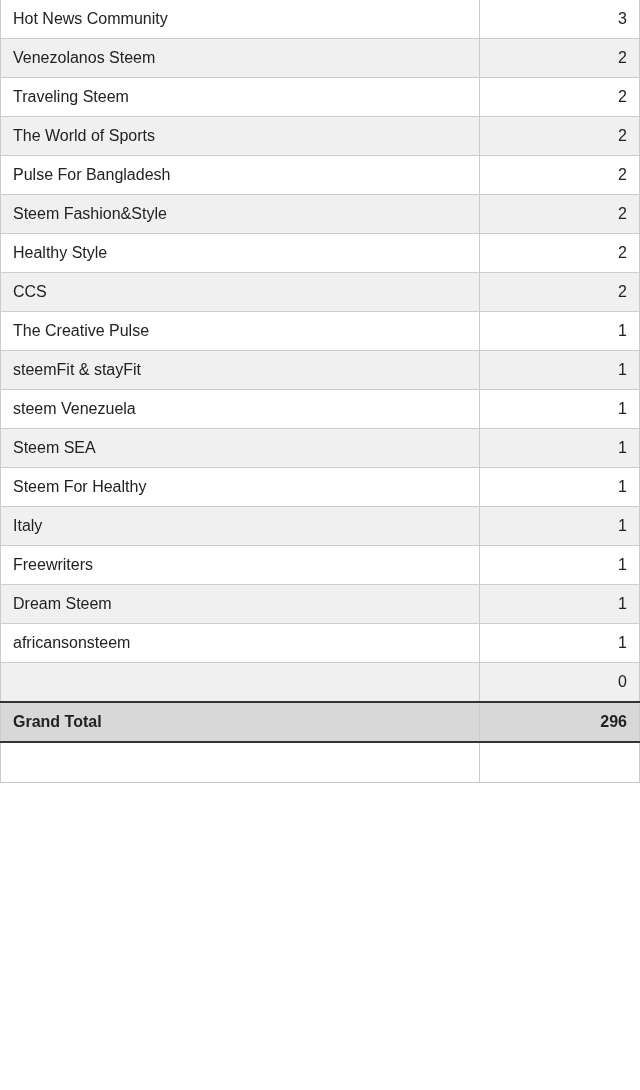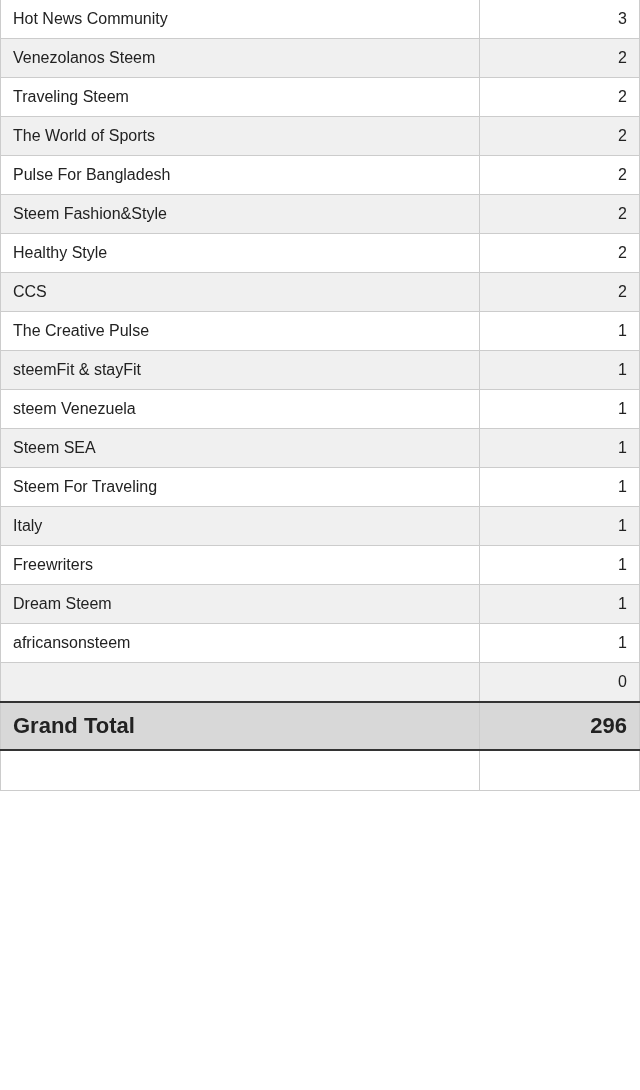--- a/index.html
+++ b/index.html
@@ -38,21 +38,21 @@
     }
     tr:nth-child(even) td {
       background-color: #f0f0f0;
     }
     tr:nth-child(odd) td {
       background-color: #ffffff;
     }
     .grand-total-row td {
       background-color: #d8d8d8 !important;
       font-weight: bold;
-      font-size: 22px;
+      font-size: 16px;
       border-top: 2.5px solid #333333;
       border-bottom: 2.5px solid #333333;
     }
     .empty-row td {
       background-color: #ffffff !important;
       height: 40px;
     }
     .zero-row td {
       background-color: #f0f0f0;
     }
@@ -105,21 +105,21 @@
         </tr>
         <tr>
           <td>steem Venezuela</td>
           <td>1</td>
         </tr>
         <tr>
           <td>Steem SEA</td>
           <td>1</td>
         </tr>
         <tr>
-          <td>Steem For Traveling</td>
+          <td>Steem For Healthy</td>
           <td>1</td>
         </tr>
         <tr>
           <td>Italy</td>
           <td>1</td>
         </tr>
         <tr>
           <td>Freewriters</td>
           <td>1</td>
         </tr>

